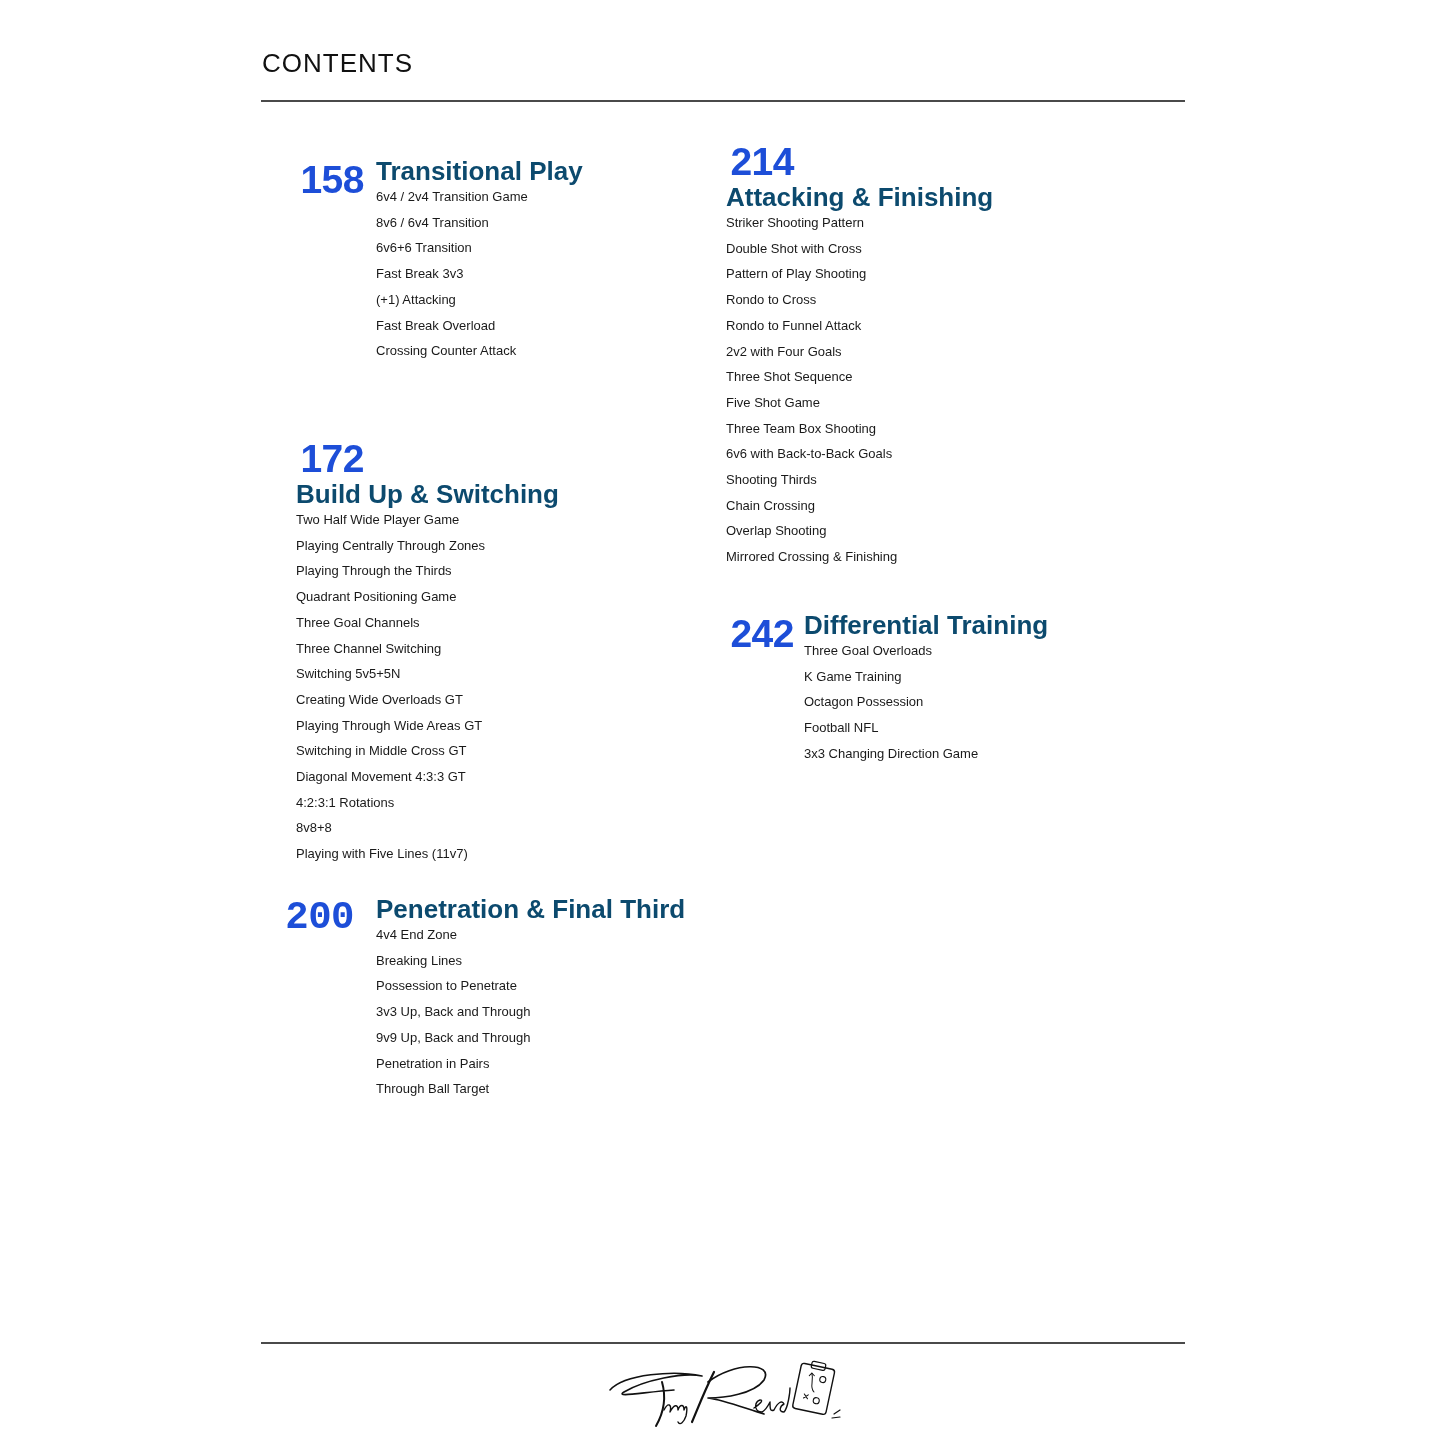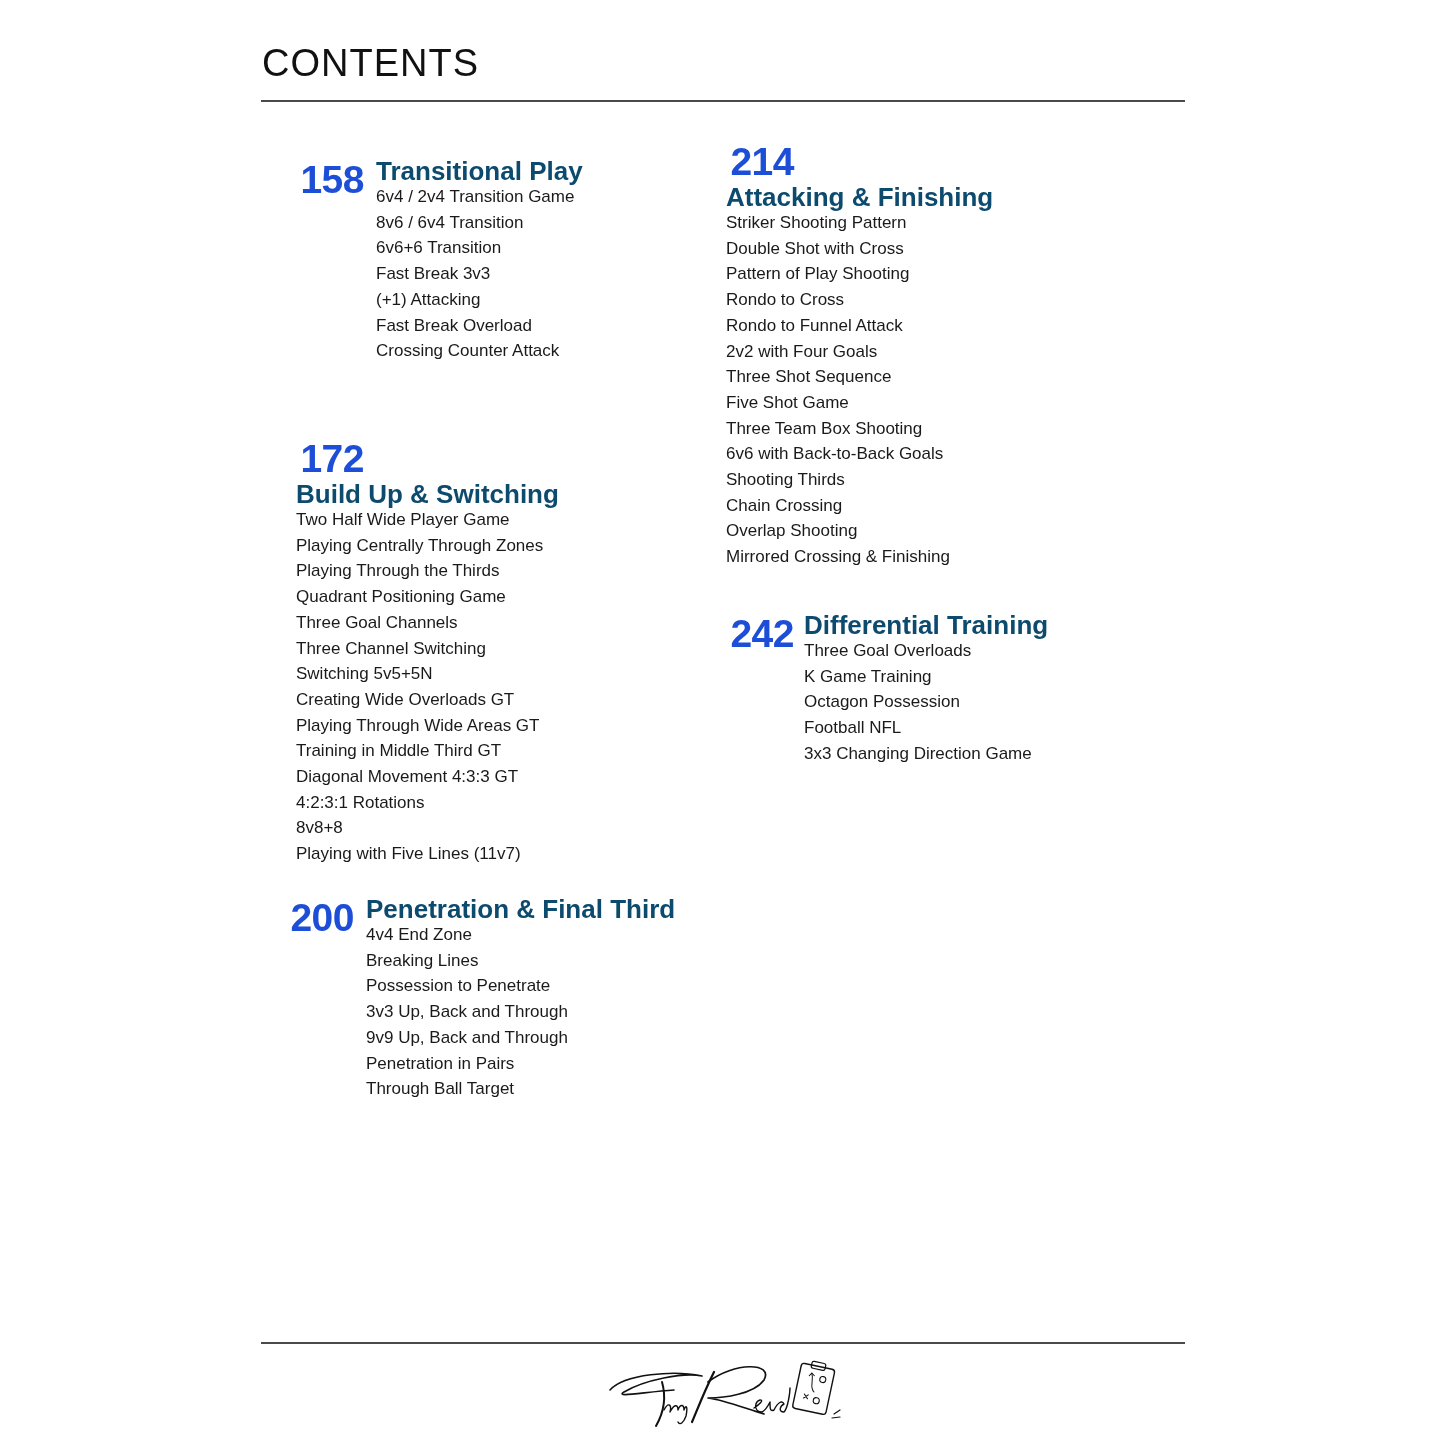--- a/index.html
+++ b/index.html
@@ -1,29 +1,29 @@
 <!DOCTYPE html>
 <html><head>
   <meta charset="utf-8">
   <style>
     html, body { margin: 0; padding: 0; background: #ffffff; }
     body { width: 1445px; height: 1445px; position: relative; overflow: hidden;
            font-family: "Liberation Sans", "DejaVu Sans", sans-serif; color: #111111; }
-    .title { position: absolute; left: 262px; top: 40px; font-size: 38px; font-weight: 400;
+    .title { position: absolute; left: 262px; top: 40px; font-size: 26px; font-weight: 400;
              letter-spacing: 1px; line-height: 46px; color: #111; }
     .rule { position: absolute; left: 261px; width: 924px; height: 2px; background: #4a4a4a; }
     .rule.top { top: 100px; }
     .rule.bottom { top: 1342px; }
     .section { position: absolute; display: flex; align-items: flex-start; }
     .page-num { font-weight: 700; font-size: 39px; line-height: 44px; color: #1d4ed8;
                 text-align: right; margin-right: 12px; letter-spacing: -0.5px; }
     .sec-body { display: flex; flex-direction: column; }
     .sec-title { font-weight: 700; font-size: 26px; line-height: 26px; color: #0c4a6e; }
     .sec-items { list-style: none; margin: 0; padding: 0; }
-    .sec-items li { font-size: 17px; line-height: 25.7px; color: #1a1a1a; white-space: nowrap; }
+    .sec-items li { font-size: 13px; line-height: 25.7px; color: #1a1a1a; white-space: nowrap; }
     .signature { position: absolute; left: 604px; top: 1352px; width: 240px; height: 82px; }
   </style>
 </head>
 <body>
 
 <div class="title">CONTENTS</div>
 <div class="rule top"></div>
 
 <div class="section" style="left:296px; top:158px;">
   <div class="page-num" style="width:68px;">158</div>
@@ -48,31 +48,31 @@
     <ul class="sec-items">
       <li>Two Half Wide Player Game</li>
       <li>Playing Centrally Through Zones</li>
       <li>Playing Through the Thirds</li>
       <li>Quadrant Positioning Game</li>
       <li>Three Goal Channels</li>
       <li>Three Channel Switching</li>
       <li>Switching 5v5+5N</li>
       <li>Creating Wide Overloads GT</li>
       <li>Playing Through Wide Areas GT</li>
-      <li>Training in Middle Third GT</li>
+      <li>Switching in Middle Cross GT</li>
       <li>Diagonal Movement 4:3:3 GT</li>
       <li>4:2:3:1 Rotations</li>
       <li>8v8+8</li>
       <li>Playing with Five Lines (11v7)</li>
     </ul>
   </div>
 </div>
 
 <div class="section" style="left:280px; top:896px;">
-  <div class="page-num" style="width:74px; margin-right:12px;">200</div>
+  <div class="page-num" style="width:74px; margin-right:22px;font-family:Liberation Mono, monospace;">200</div>
   <div class="sec-body">
     <div class="sec-title">Penetration &amp; Final Third</div>
     <ul class="sec-items">
       <li>4v4 End Zone</li>
       <li>Breaking Lines</li>
       <li>Possession to Penetrate</li>
       <li>3v3 Up, Back and Through</li>
       <li>9v9 Up, Back and Through</li>
       <li>Penetration in Pairs</li>
       <li>Through Ball Target</li>

